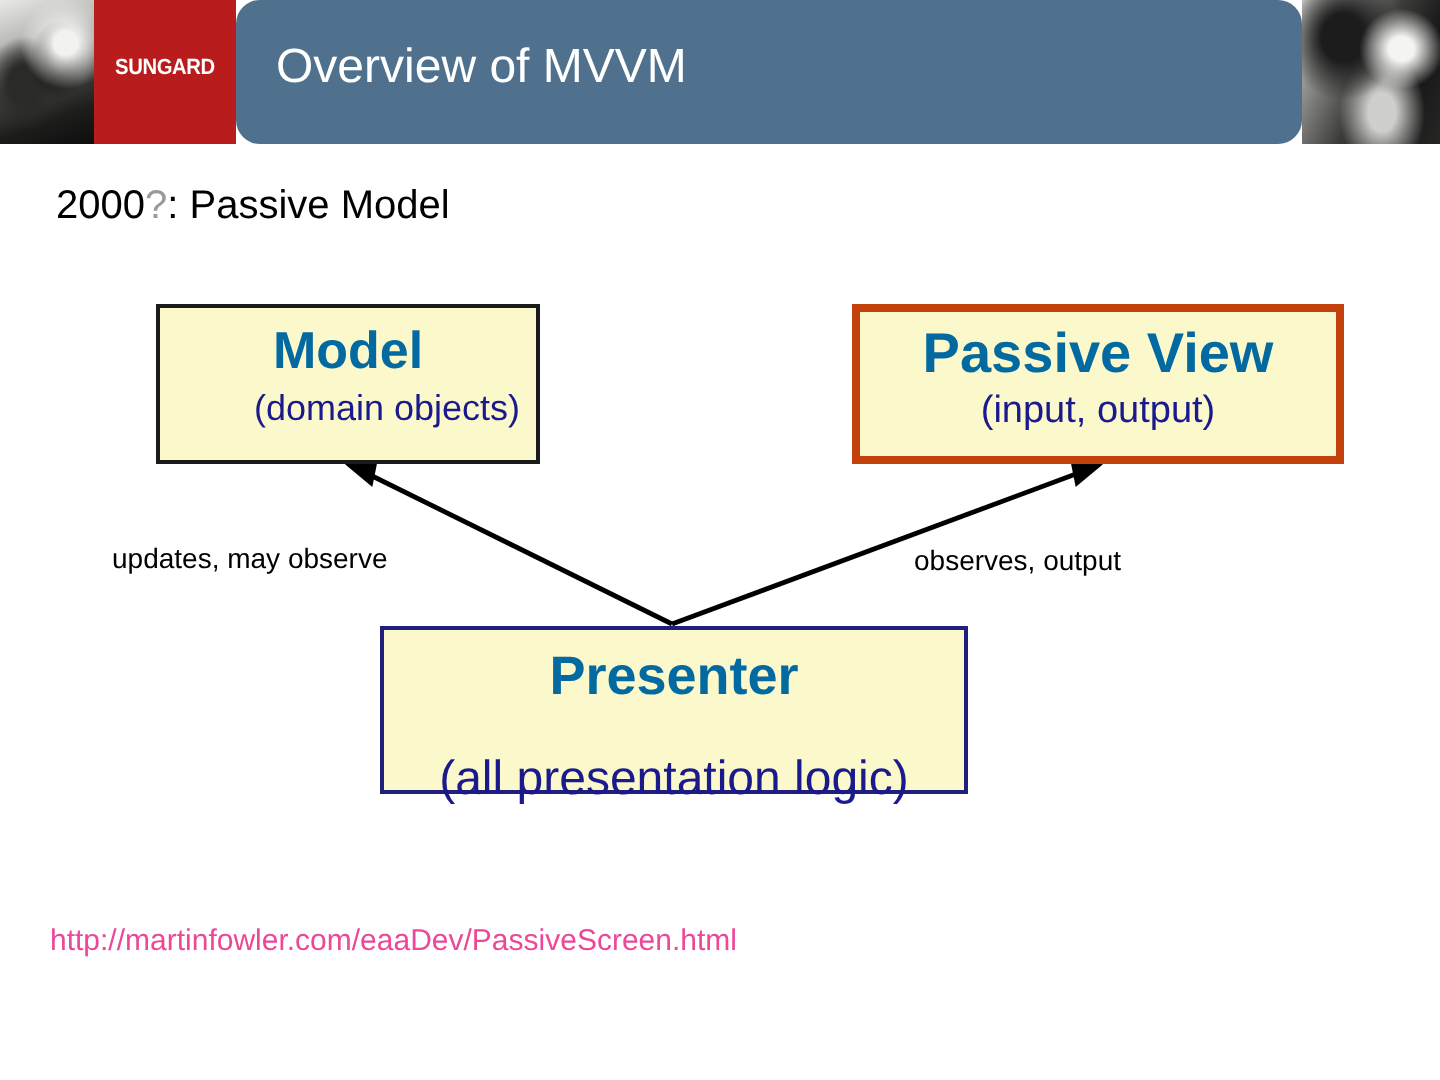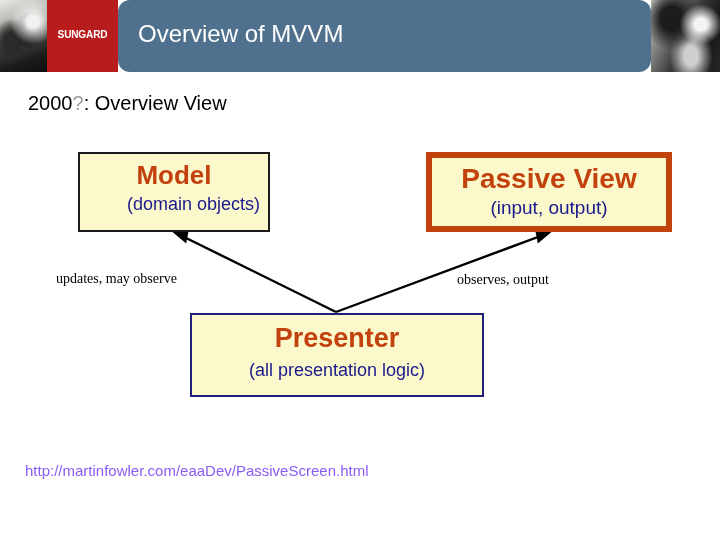--- a/index.html
+++ b/index.html
@@ -87,100 +87,99 @@
   #subtitle .q-mark { color: #9a9a9a; }
 
   
   .node {
     position: absolute;
     background: #fbf8cc;
     box-sizing: border-box;
     text-align: center;
   }
   .node .node-title {
-    color: #c2410c;
+    color: #0369a1;
     font-weight: bold;
     line-height: 1.05;
   }
   .node .node-sub {
     color: #1a1a8c;
     font-weight: normal;
     line-height: 1.05;
   }
 
   #node-model {
     left: 78px; top: 152px;
     width: 192px; height: 80px;
     border: 2px solid #1b1b1b;
   }
   #node-model .node-title { font-size: 26px; margin-top: 8px; }
   #node-model .node-sub   { font-size: 18px; margin-top: 6px; padding-left: 39px; }
 
   #node-view {
     left: 426px; top: 152px;
     width: 246px; height: 80px;
-    border: 6px solid #c2410c;
+    border: 4px solid #c2410c;
   }
   #node-view .node-title { font-size: 28px; margin-top: 6px; }
   #node-view .node-sub   { font-size: 19px; margin-top: 5px; }
 
   #node-presenter {
     left: 190px; top: 313px;
     width: 294px; height: 84px;
     border: 2px solid #20207c;
   }
   #node-presenter .node-title { font-size: 27px; margin-top: 9px; }
-  #node-presenter .node-sub   { font-size: 18px; margin-top: 9px; }
+  #node-presenter .node-sub   { font-size: 24px; margin-top: 25px; }
 
   
   .edge-label {
     position: absolute;
     font-size: 14px;
     color: #000000;
     white-space: nowrap;
-    font-family: Liberation Serif, serif;
   }
   #label-left  { left: 56px;  top: 271px; }
   #label-right { left: 457px; top: 272px; }
 
   
   #arrows {
     position: absolute;
     left: 0; top: 0;
     width: 720px; height: 540px;
     pointer-events: none;
   }
 
   
   #footer-url {
     position: absolute;
     left: 25px; top: 462px;
     font-size: 15px;
-    color: #8b5cf6;
+    color: #ec4899;
     white-space: nowrap;
   }
 </style>
 </head>
 <body>
 
 <div id="header">
   <div class="photo-left"></div>
 
   <div class="logo-block">
     <div class="logo-text">SUNGARD</div>
   </div>
 
   <div class="title-band">
     <div class="title-text">Overview of MVVM</div>
   </div>
 
   <div class="photo-right"></div>
 </div>
 
-<div id="subtitle"><span>2000</span><span class="q-mark">?</span><span>: Overview View</span></div>
+<div id="subtitle"><span>2000</span><span class="q-mark">?</span><span>: Passive Model</span></div>
 
 <svg id="arrows" viewBox="0 0 720 540" xmlns="http://www.w3.org/2000/svg">
 
   <line x1="336" y1="312" x2="178" y2="234" stroke="#000000" stroke-width="2.4"></line>
   <polygon points="173,231 190,231 184,245" fill="#000000" transform="rotate(-12 178 234)"></polygon>
 
   <line x1="336" y1="312" x2="546" y2="234" stroke="#000000" stroke-width="2.4"></line>
   <polygon points="551,231 534,231 540,245" fill="#000000" transform="rotate(12 546 234)"></polygon>
 </svg>
 

